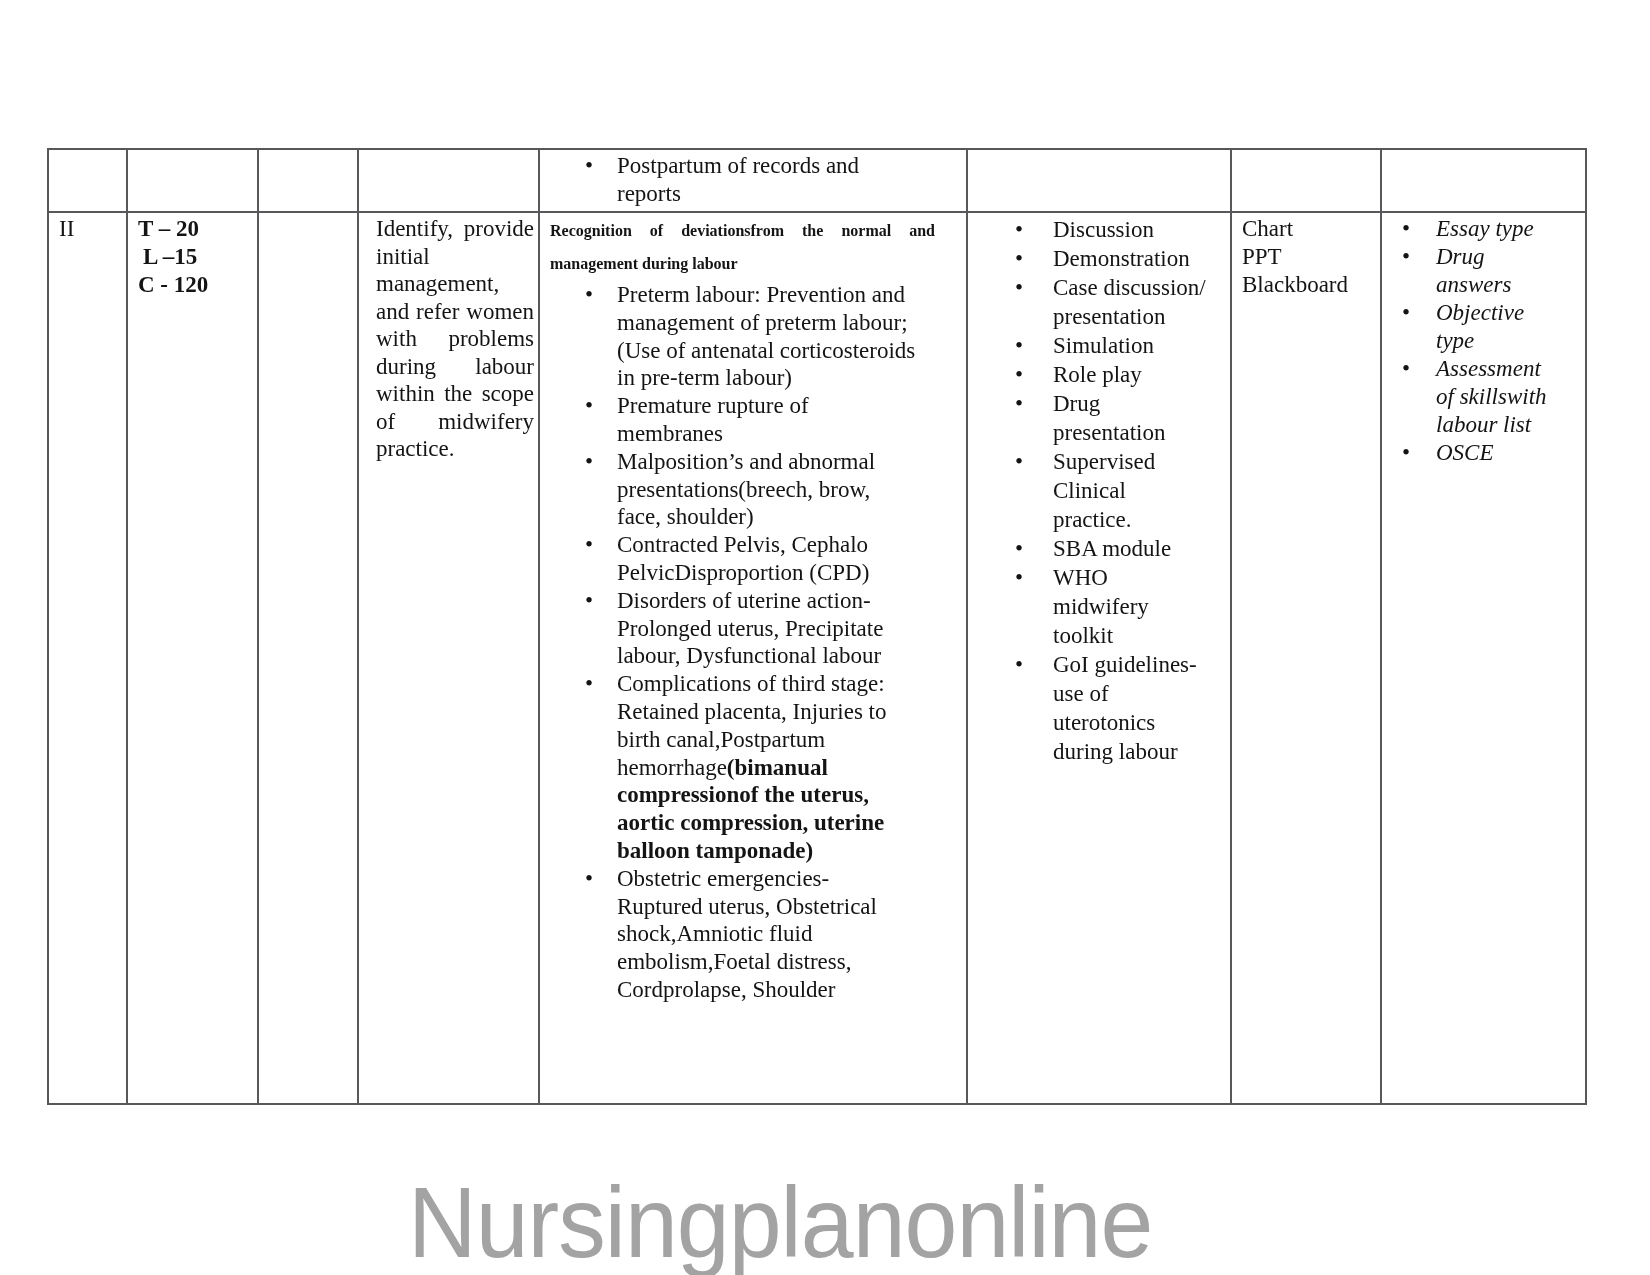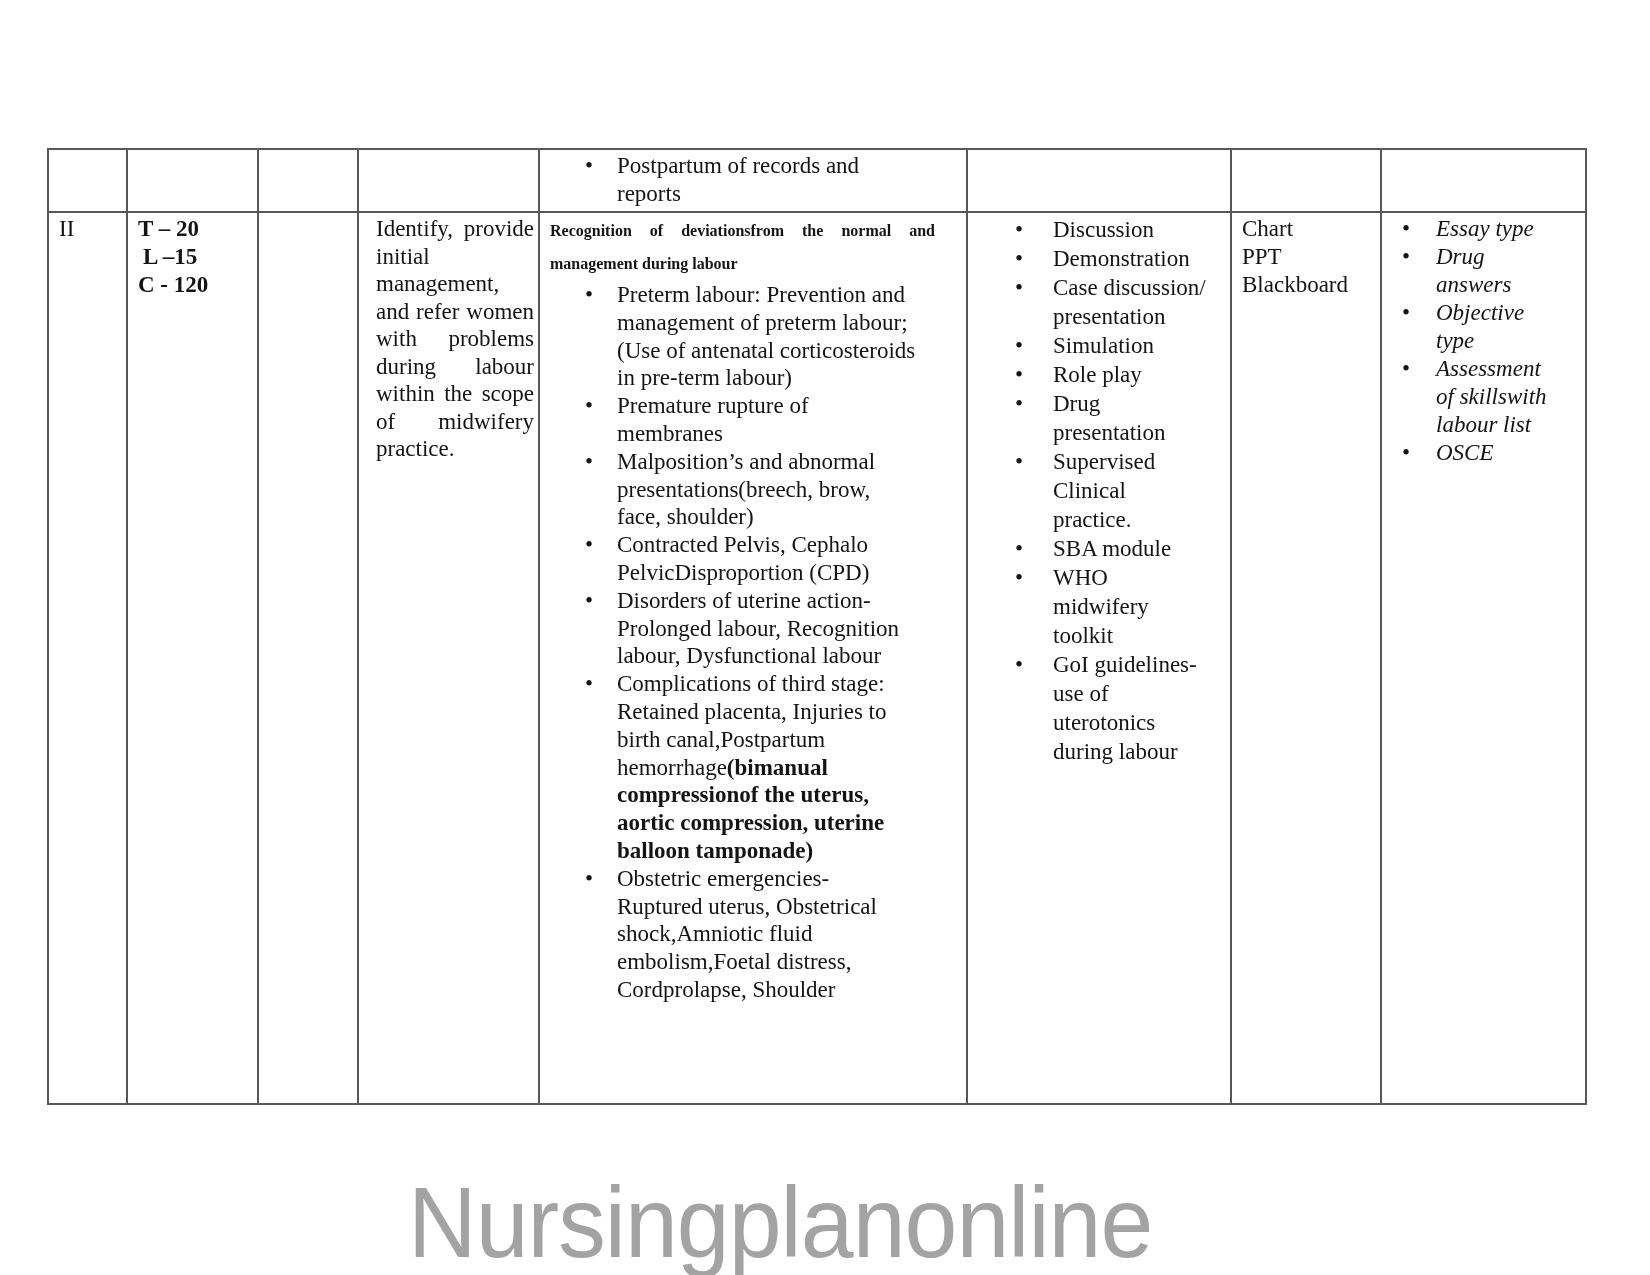--- a/index.html
+++ b/index.html
@@ -110,21 +110,21 @@
       <div class="brow cb">
         <span class="dot">•</span>
         <span class="btxt"><span>Malposition’s and abnormal presentations(breech, brow, face, shoulder)</span><span class="bold"></span></span>
       </div>
       <div class="brow cb">
         <span class="dot">•</span>
         <span class="btxt"><span>Contracted Pelvis, Cephalo PelvicDisproportion (CPD)</span><span class="bold"></span></span>
       </div>
       <div class="brow cb">
         <span class="dot">•</span>
-        <span class="btxt"><span>Disorders of uterine action- Prolonged labour, Recognition labour, Dysfunctional labour</span><span class="bold"></span></span>
+        <span class="btxt"><span>Disorders of uterine action- Prolonged uterus, Precipitate labour, Dysfunctional labour</span><span class="bold"></span></span>
       </div>
       <div class="brow cb">
         <span class="dot">•</span>
         <span class="btxt"><span>Complications of third stage: Retained placenta, Injuries to birth canal,Postpartum hemorrhage</span><span class="bold">(bimanual compressionof the uterus, aortic compression, uterine balloon tamponade)</span></span>
       </div>
       <div class="brow cb">
         <span class="dot">•</span>
         <span class="btxt"><span>Obstetric emergencies- Ruptured uterus, Obstetrical shock,Amniotic fluid embolism,Foetal distress, Cordprolapse, Shoulder</span><span class="bold"></span></span>
       </div>
     </td>

